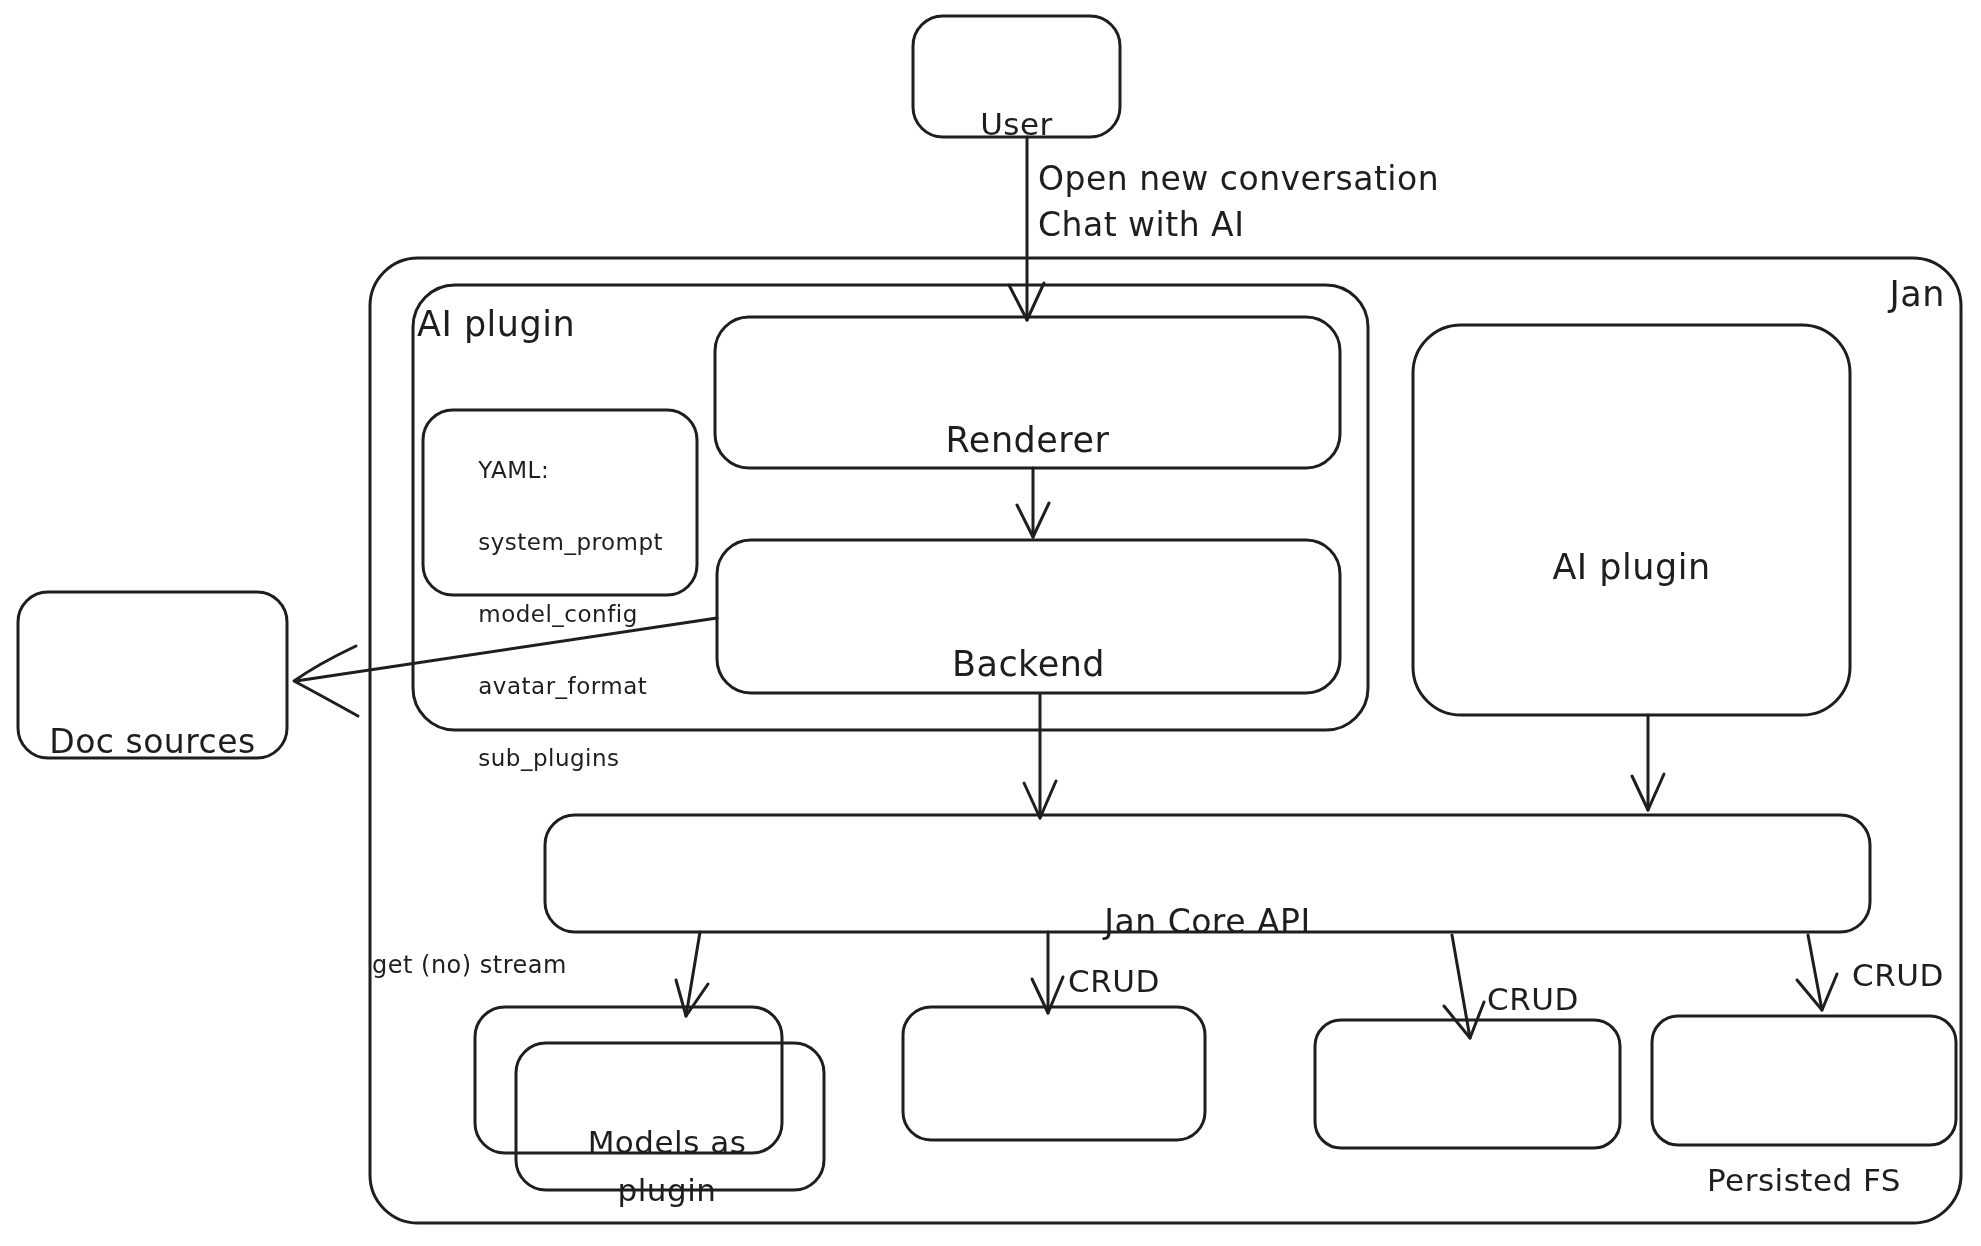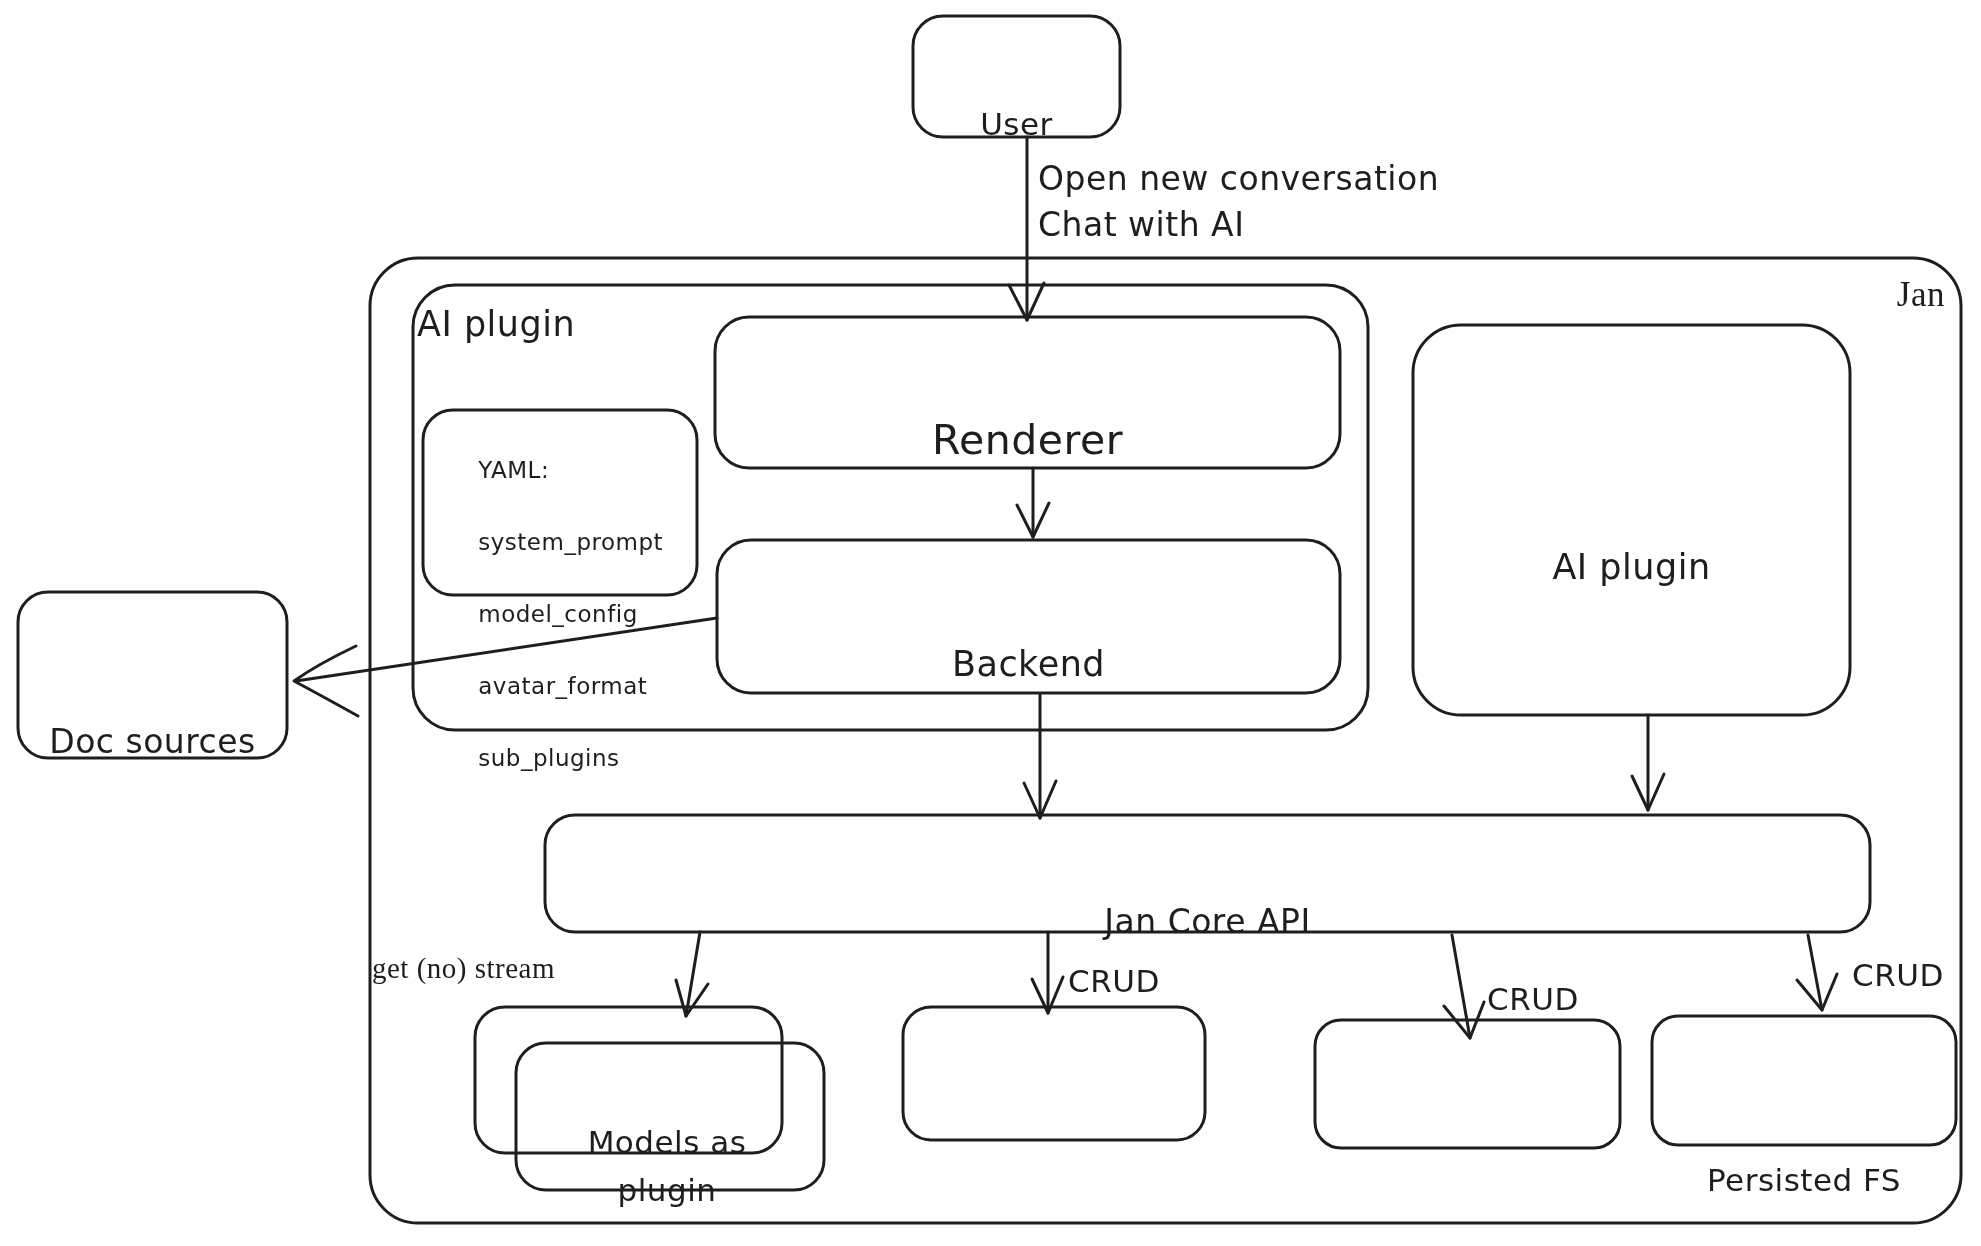--- a/index.html
+++ b/index.html
@@ -103,43 +103,43 @@
       <line x1="1808" y1="935" x2="1822" y2="1010"></line>
       <polyline points="1797,980 1822,1010 1837,974"></polyline>
     </g>
   </svg>
 
   <div class="lbl center hand" style="left:913px;top:16px;width:207px;height:121px;font-size:31px;">User</div>
 
   <div class="lbl hand" style="left:1038px;top:158px;font-size:33px;">Open new conversation</div>
   <div class="lbl hand" style="left:1038px;top:204px;font-size:33px;">Chat with AI</div>
 
-  <div class="lbl hand" style="left:1795px;top:273px;width:150px;font-size:35px;text-align:right;white-space:nowrap;font-family:Liberation Serif, serif;">Jan</div>
+  <div class="lbl hand" style="left:1795px;top:273px;width:150px;font-size:35px;text-align:right;white-space:nowrap;">Jan</div>
 
   <div class="lbl hand" style="left:417px;top:303px;font-size:35px;">AI plugin</div>
 
-  <div class="lbl center hand" style="left:715px;top:317px;width:625px;height:151px;font-size:41px;">Renderer</div>
+  <div class="lbl center hand" style="left:715px;top:317px;width:625px;height:151px;font-size:35px;">Renderer</div>
 
   <div class="lbl note hand" style="left:447px;top:416px;width:230px;">
     <span>YAML:</span><br>
     <span>system_prompt</span><br>
     <span>model_config</span><br>
     <span>avatar_format</span><br>
     <span>sub_plugins</span>
   </div>
 
   <div class="lbl center hand" style="left:717px;top:540px;width:623px;height:153px;font-size:35px;">Backend</div>
 
   <div class="lbl center hand" style="left:1413px;top:325px;width:437px;height:390px;font-size:35px;">AI plugin</div>
 
   <div class="lbl center hand" style="left:18px;top:592px;width:269px;height:203px;font-size:33px;">Doc sources</div>
 
   <div class="lbl center hand" style="left:545px;top:815px;width:1325px;height:117px;font-size:33px;">Jan Core API</div>
 
-  <div class="lbl hand" style="left:372px;top:950px;font-size:29px;font-family:Liberation Serif, serif;">get (no) stream</div>
+  <div class="lbl hand" style="left:372px;top:950px;font-size:24px;">get (no) stream</div>
 
   <div class="lbl hand" style="left:1068px;top:962px;font-size:31px;">CRUD</div>
 
   <div class="lbl hand" style="left:1487px;top:980px;font-size:31px;">CRUD</div>
 
   <div class="lbl hand" style="left:1852px;top:956px;font-size:31px;">CRUD</div>
 
   <div class="lbl center hand" style="left:572px;top:1058px;width:190px;height:120px;font-size:31px;line-height:1.55;">Models as plugin</div>
 
 

